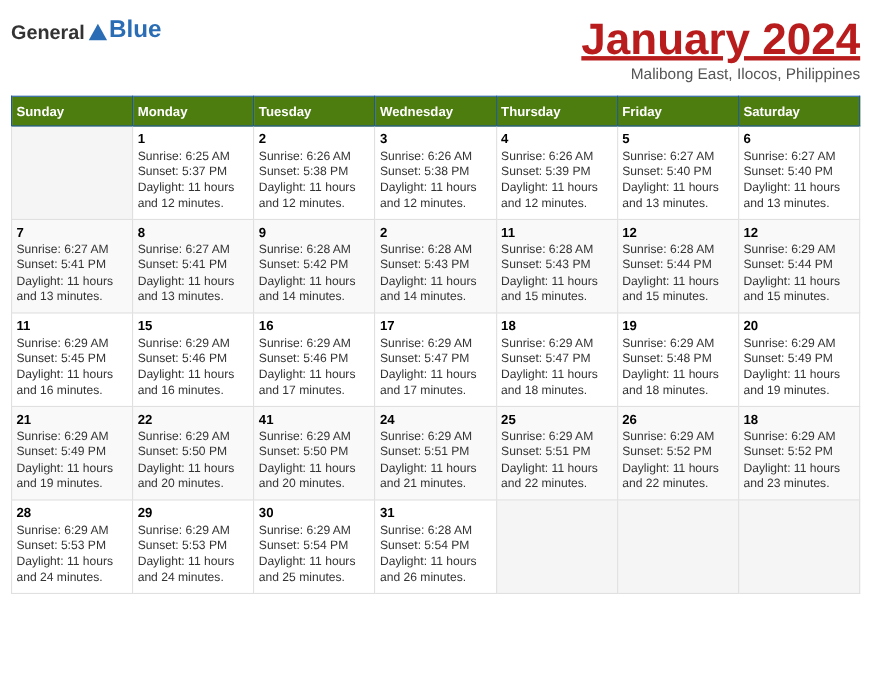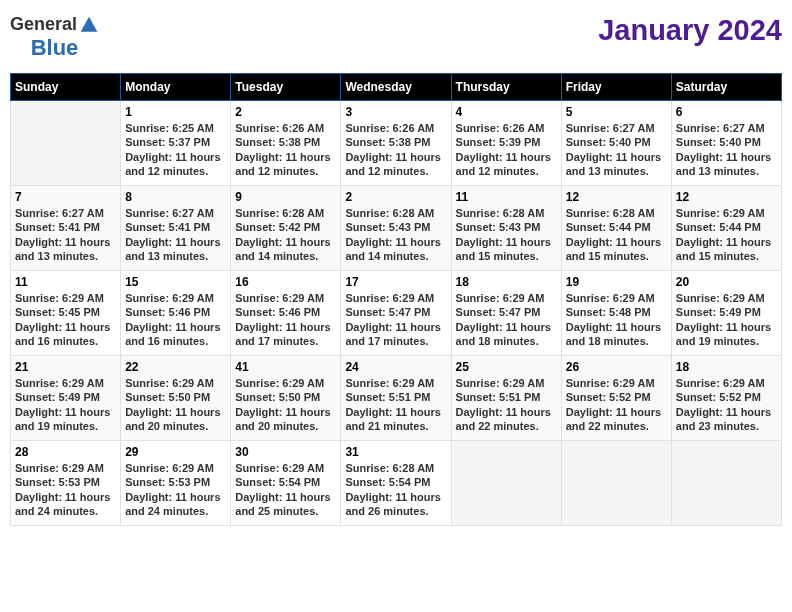--- a/index.html
+++ b/index.html
@@ -12,22 +12,22 @@
     }
     .header {
       display: flex;
       justify-content: space-between;
       align-items: flex-start;
       margin-bottom: 8px;
       padding: 4px 0;
     }
     .logo {
       display: flex;
-      flex-direction: column;
-      align-items: center;
+      flex-direction: row;
+      align-items: flex-end;
     }
     .logo-text {
       display: flex;
       align-items: center;
     }
     .logo-general {
       font-size: 18px;
       font-weight: bold;
       color: #333;
     }
@@ -38,35 +38,36 @@
     }
     .logo-icon {
       width: 20px;
       height: 20px;
       margin-left: 2px;
     }
     .title-section {
       text-align: right;
     }
     .month-title {
-      font-size: 29px;
-      font-weight: bold;
-      color: #4c1d95;
+      font-size: 40px;
+      font-weight: bold;
+      color: #b91c1c;
+      text-decoration: underline;
     }
     .subtitle {
       font-size: 14px;
       color: #555;
     }
     table {
       width: 100%;
       border-collapse: collapse;
       font-size: 11px;
     }
     thead tr {
-      background-color: #000000;
+      background-color: #4d7c0f;
       color: #fff;
       margin-left: 24px;
     }
     thead th {
       padding: 6px 4px;
       text-align: left;
       font-size: 12px;
       font-weight: bold;
       border: 1px solid #1e5a9a;
     }
@@ -82,21 +83,20 @@
     }
     .day-number {
       font-weight: bold;
       font-size: 12px;
       margin-bottom: 2px;
       display: block;
     }
     .day-info {
       color: #333;
       line-height: 1.3;
-      font-weight: bold;
     }
     tbody tr:nth-child(even) {
       background-color: #f9f9f9;
     }
     .empty-cell {
       background-color: #f5f5f5;
     }
   </style>
 </head>
 <body>
@@ -106,20 +106,21 @@
     <div class="logo-text">
       <span class="logo-general">General</span>
       <svg class="logo-icon" viewBox="0 0 24 24">
         <polygon points="12,2 22,20 2,20" fill="#2a6db5"></polygon>
       </svg>
     </div>
     <span class="logo-blue">Blue</span>
   </div>
   <div class="title-section">
     <div class="month-title">January 2024</div>
+    <div class="subtitle">Malibong East, Ilocos, Philippines</div>
   </div>
 </div>
 
 <table>
   <thead>
     <tr>
       <th>Sunday</th>
       <th>Monday</th>
       <th>Tuesday</th>
       <th>Wednesday</th>

